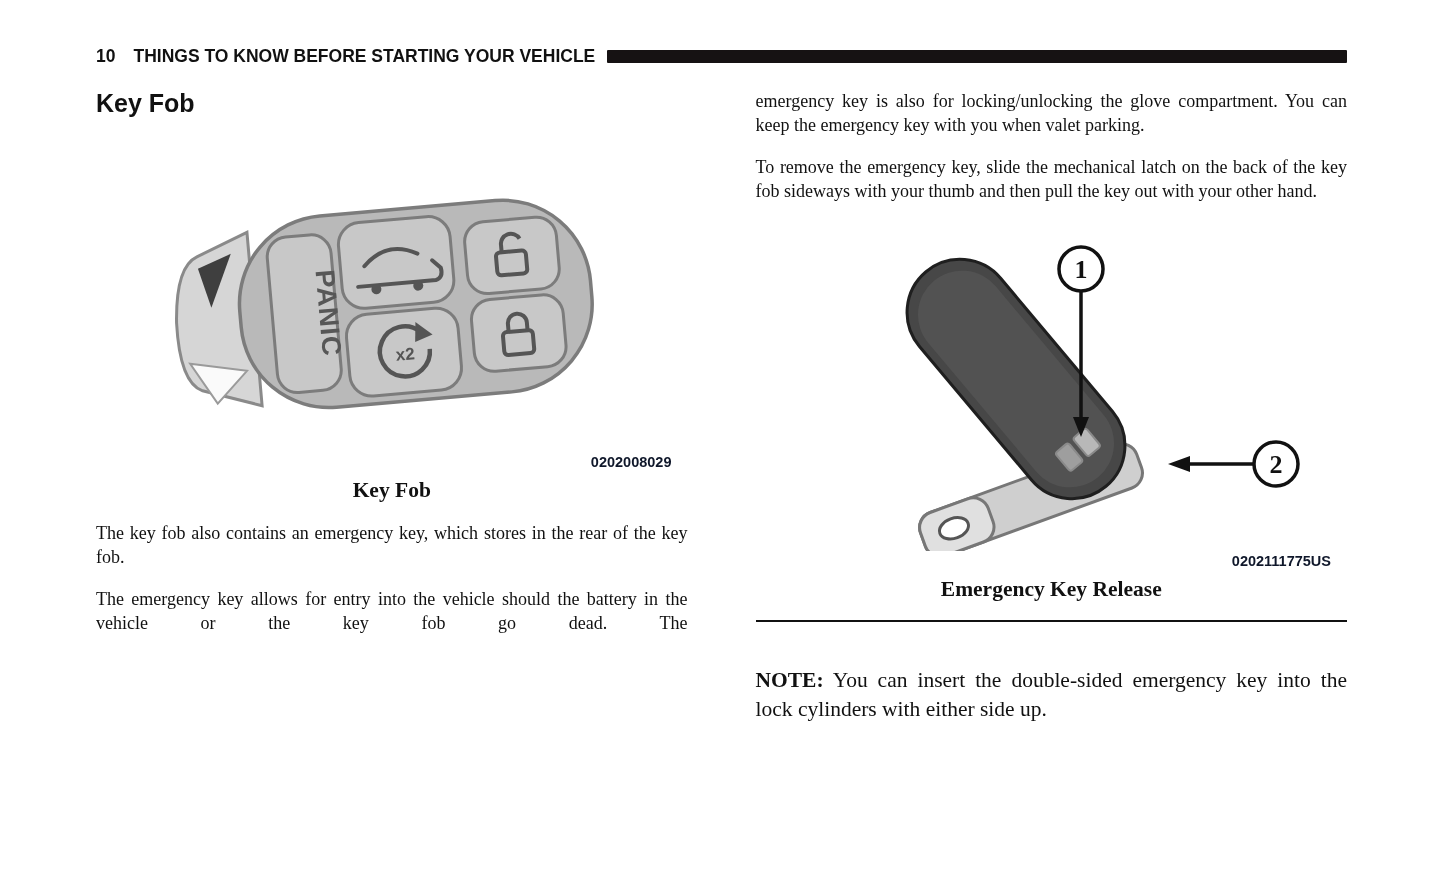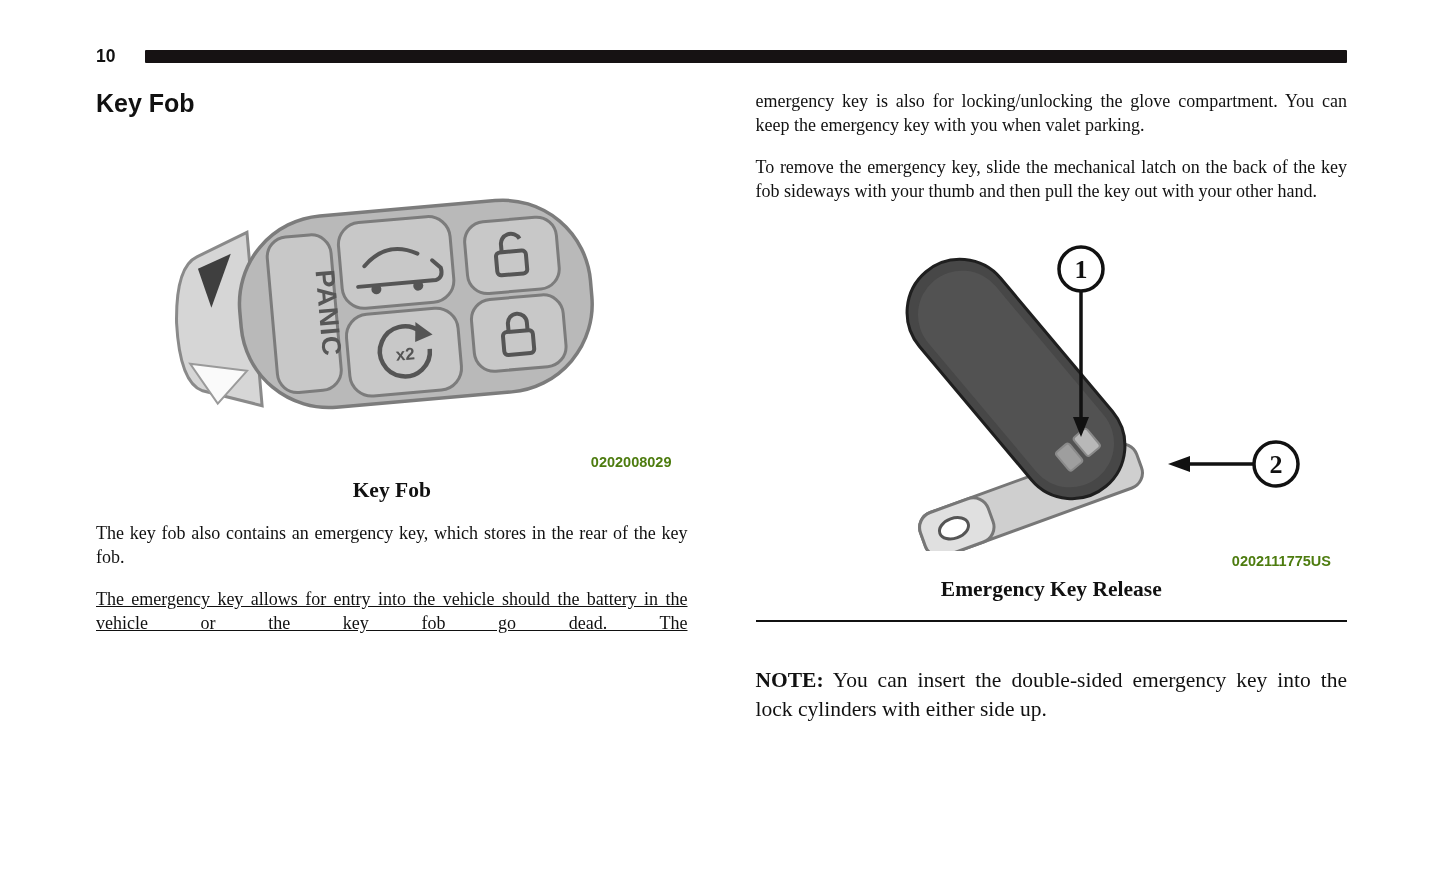--- a/index.html
+++ b/index.html
@@ -27,29 +27,29 @@
 
   h2.section {
     font-family: "Liberation Sans", sans-serif;
     font-size: 25px; font-weight: bold; color: #111;
     margin-bottom: 14px;
   }
   p.body {
     font-size: 18px; line-height: 1.36; text-align: justify;
     margin-bottom: 17px;
   }
-  p.body.cont { text-align-last: justify; margin-bottom: 16px; text-decoration: underline; }
+  p.body.cont { text-align-last: justify; margin-bottom: 16px; }
 
   
   figure { margin-top: 34px; }
   figure.tight { margin-top: 14px; }
   .fig-art { display: block; margin: 0 auto; }
   .fig-id {
     text-align: right; font-family: "Liberation Sans", sans-serif;
-    font-weight: bold; font-size: 14.5px; color: #4d7c0f;
+    font-weight: bold; font-size: 14.5px; color: #0f172a;
     padding-right: 16px; margin-top: 2px;
   }
   figcaption {
     text-align: center; font-weight: bold; font-size: 21.5px;
     margin-top: 8px; margin-bottom: 18px; color: #111;
   }
 
   
   .legend { font-size: 19.5px; line-height: 1.32; margin-top: 2px; }
   .legend-item { display: block; }
@@ -60,20 +60,21 @@
   svg text { font-family: "Liberation Sans", sans-serif; }
   svg text.serif { font-family: "Liberation Serif", serif; }
 </style>
 </head>
 <body>
 
 <div class="page">
 
   <div class="header-row">
     <span class="page-num">10</span>
+    <span class="header-title">THINGS TO KNOW BEFORE STARTING YOUR VEHICLE</span>
     <div class="header-bar"></div>
   </div>
 
   <div class="columns">
 
     <div class="col">
       <h2 class="section">Key Fob</h2>
 
       <figure>
         <svg class="fig-art" width="540" height="300" viewBox="0 0 540 300">

